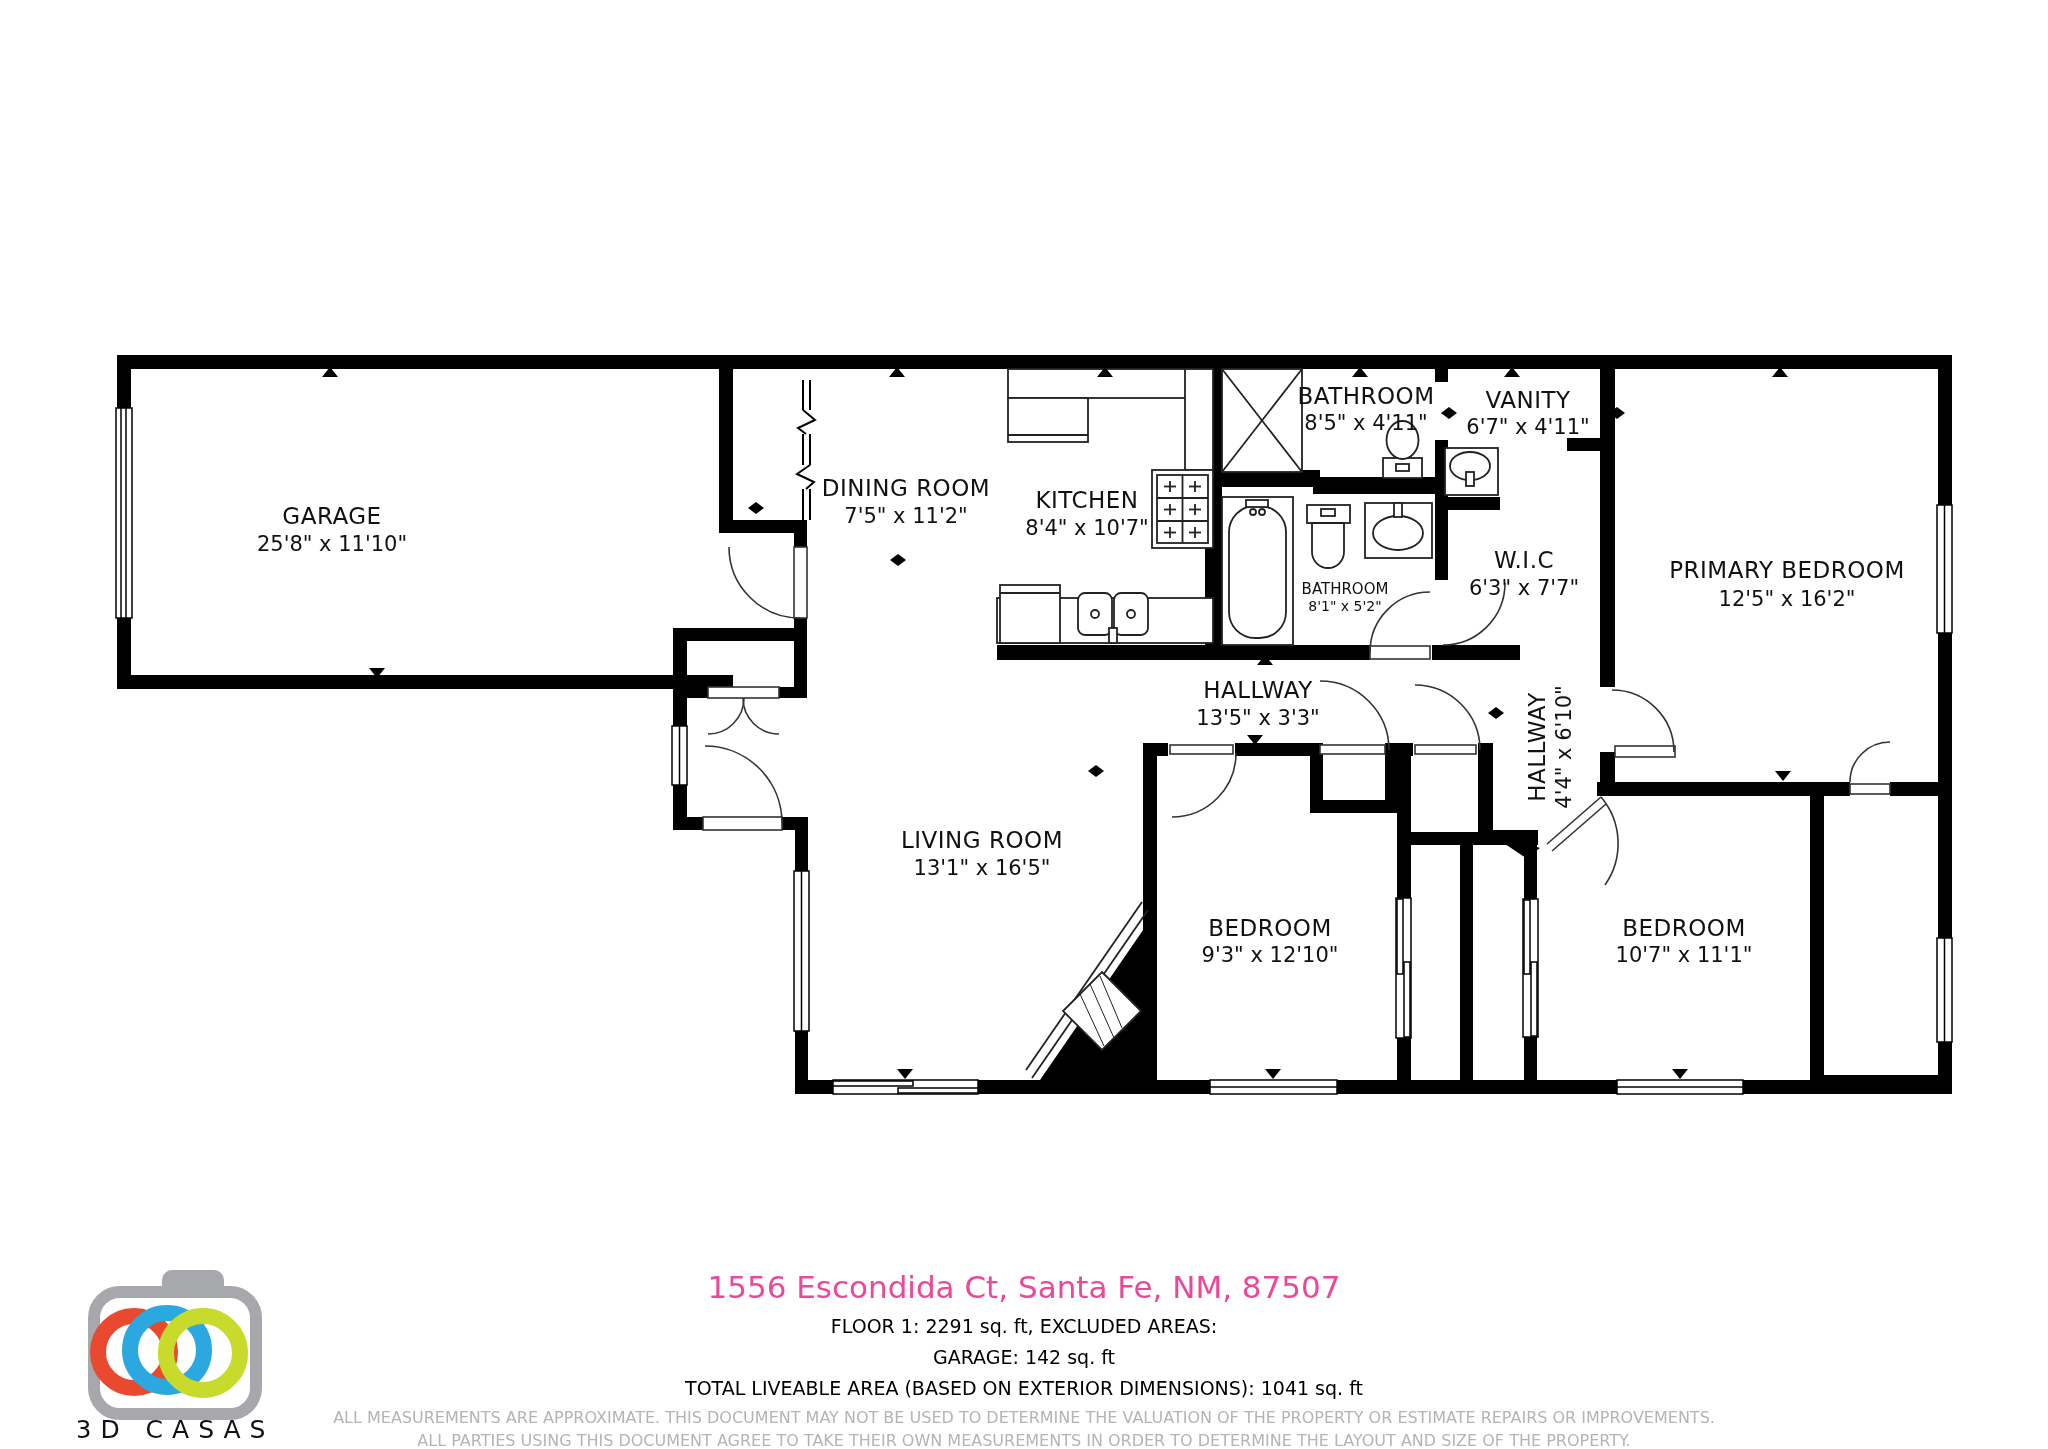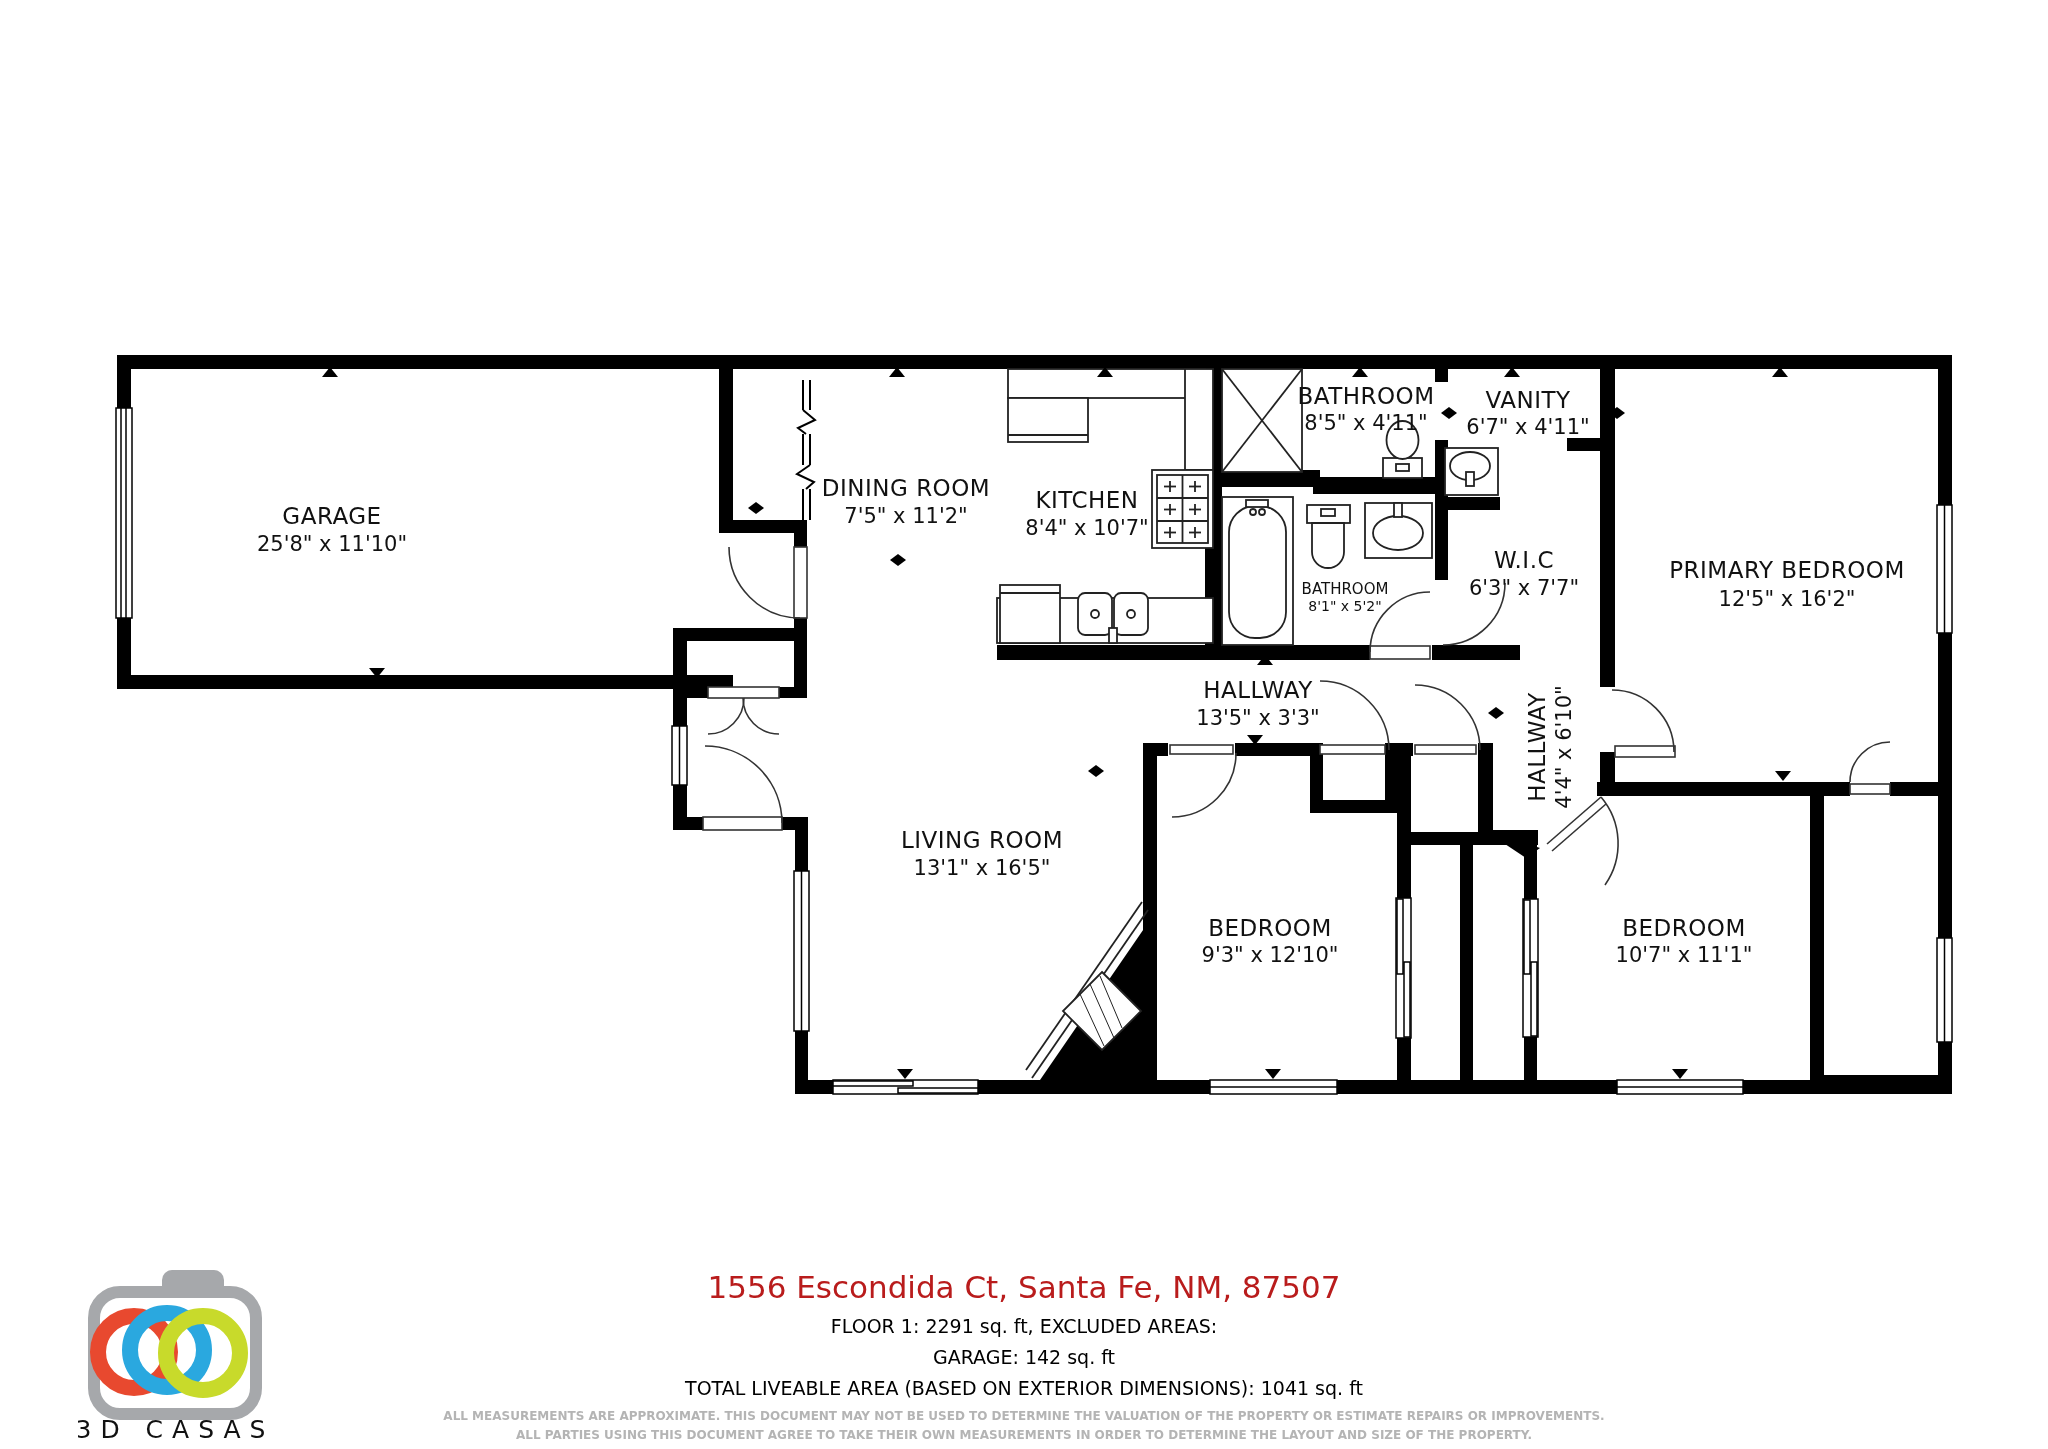--- a/index.html
+++ b/index.html
@@ -4,23 +4,23 @@
 <style>
   html,body{margin:0;padding:0;background:#ffffff;}
   .page{position:relative;width:2048px;height:1449px;background:#fff;overflow:hidden;
         font-family:"DejaVu Sans","Liberation Sans",sans-serif;}
   svg text{font-family:"DejaVu Sans","Liberation Sans",sans-serif;fill:#111;}
   .room-name{font-size:23px;letter-spacing:.5px;}
   .room-dims{font-size:21px;}
   .room-name-sm{font-size:15px;}
   .room-dims-sm{font-size:14px;}
   .footer{position:absolute;left:0;top:1272px;width:2048px;text-align:center;line-height:1;}
-  .addr{font-size:31px;color:#b91c1c;margin:0 0 14px 0;font-weight:500;}
+  .addr{font-size:31px;color:#ec4899;margin:0 0 14px 0;font-weight:500;}
   .fline{font-size:19px;color:#000;margin:0 0 12px 0;}
-  .dline{font-size:12px;color:#b4b4b4;margin:0 0 7px 0;font-weight:bold;}
+  .dline{font-size:16px;color:#b4b4b4;margin:0 0 7px 0;}
   .logo{position:absolute;left:78px;top:1262px;width:200px;height:180px;}
 </style>
 </head>
 <body>
 
 <div class="page">
 
 <svg width="2048" height="1449" viewBox="0 0 2048 1449">
 
   <g fill="#000">

